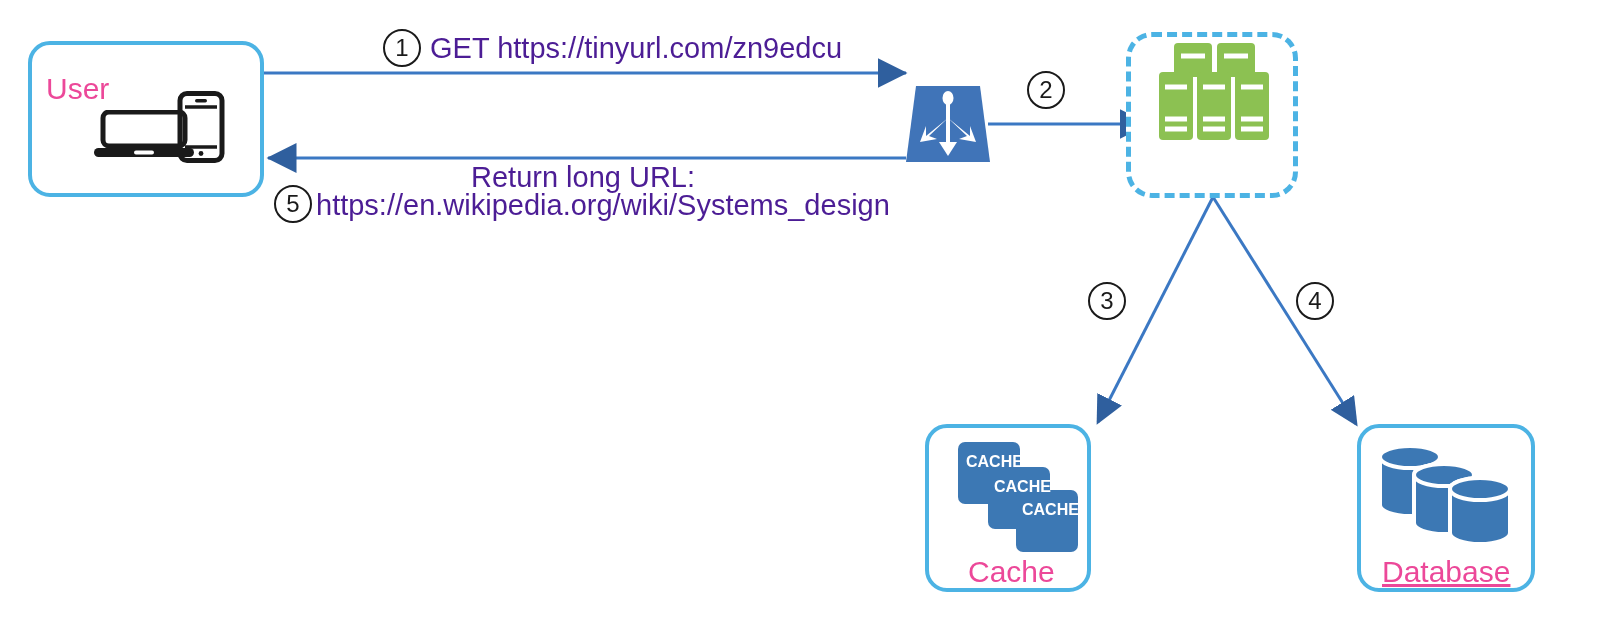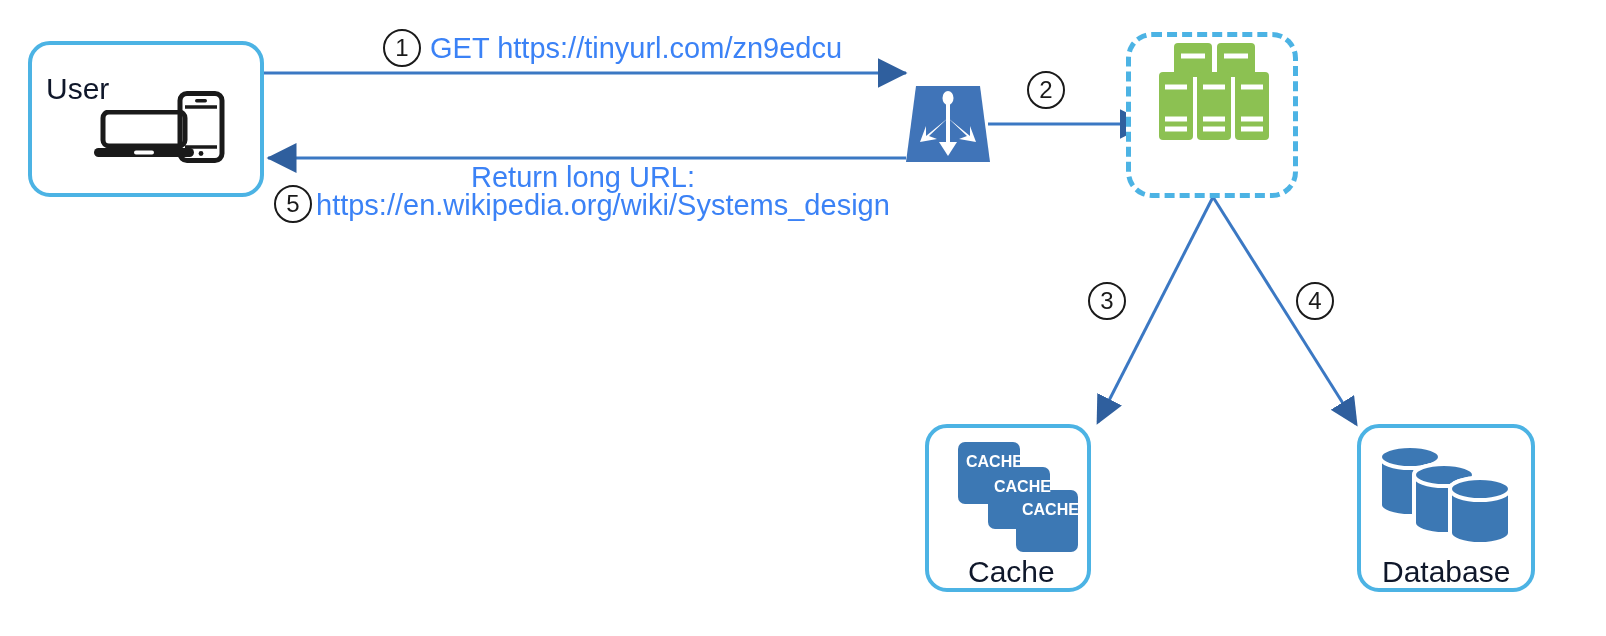--- a/index.html
+++ b/index.html
@@ -22,28 +22,28 @@
     border-radius: 22px;
     background: #ffffff;
   }
   .node-box.dashed {
     border-style: dashed;
     border-width: 5px;
     border-radius: 26px;
   }
   .node-label {
     position: absolute;
-    color: #0f172a;
+    color: #ec4899;
     font-size: 30px;
     line-height: 1;
     white-space: nowrap;
   }
   .edge-label {
     position: absolute;
-    color: #3b82f6;
+    color: #4c1d95;
     font-size: 29px;
     line-height: 1.18;
     white-space: nowrap;
   }
   .badge {
     position: absolute;
     width: 38px;
     height: 38px;
     border: 2px solid #1a1a1a;
     border-radius: 50%;
@@ -163,21 +163,21 @@
   <svg class="icon-abs" style="left:1376px; top:443px;" width="140" height="100" viewBox="0 0 140 100" xmlns="http://www.w3.org/2000/svg">
     <g stroke="#ffffff" stroke-width="4" fill="#3c78b4">
       <path d="M4,14 a30,11 0 0,1 60,0 l0,48 a30,11 0 0,1 -60,0 Z"></path>
       <ellipse cx="34" cy="14" rx="30" ry="11"></ellipse>
       <path d="M38,32 a30,11 0 0,1 60,0 l0,48 a30,11 0 0,1 -60,0 Z"></path>
       <ellipse cx="68" cy="32" rx="30" ry="11"></ellipse>
       <path d="M74,46 a30,11 0 0,1 60,0 l0,44 a30,11 0 0,1 -60,0 Z"></path>
       <ellipse cx="104" cy="46" rx="30" ry="11"></ellipse>
     </g>
   </svg>
-  <div class="node-label" style="left:1382px; top:557px;">Database</div>
+  <div class="node-label" style="left:1382px; top:557px;text-decoration:underline;">Database</div>
 
   <div class="badge" style="left:383px; top:29px;">1</div>
   <div class="badge" style="left:1027px; top:71px;">2</div>
   <div class="badge" style="left:1088px; top:282px;">3</div>
   <div class="badge" style="left:1296px; top:282px;">4</div>
   <div class="badge" style="left:274px; top:185px;">5</div>
 
   <div class="edge-label" style="left:430px; top:31px;">GET https://tinyurl.com/zn9edcu</div>
 
   <div class="edge-label" style="left:316px; top:188px;">https://en.wikipedia.org/wiki/Systems_design</div>

